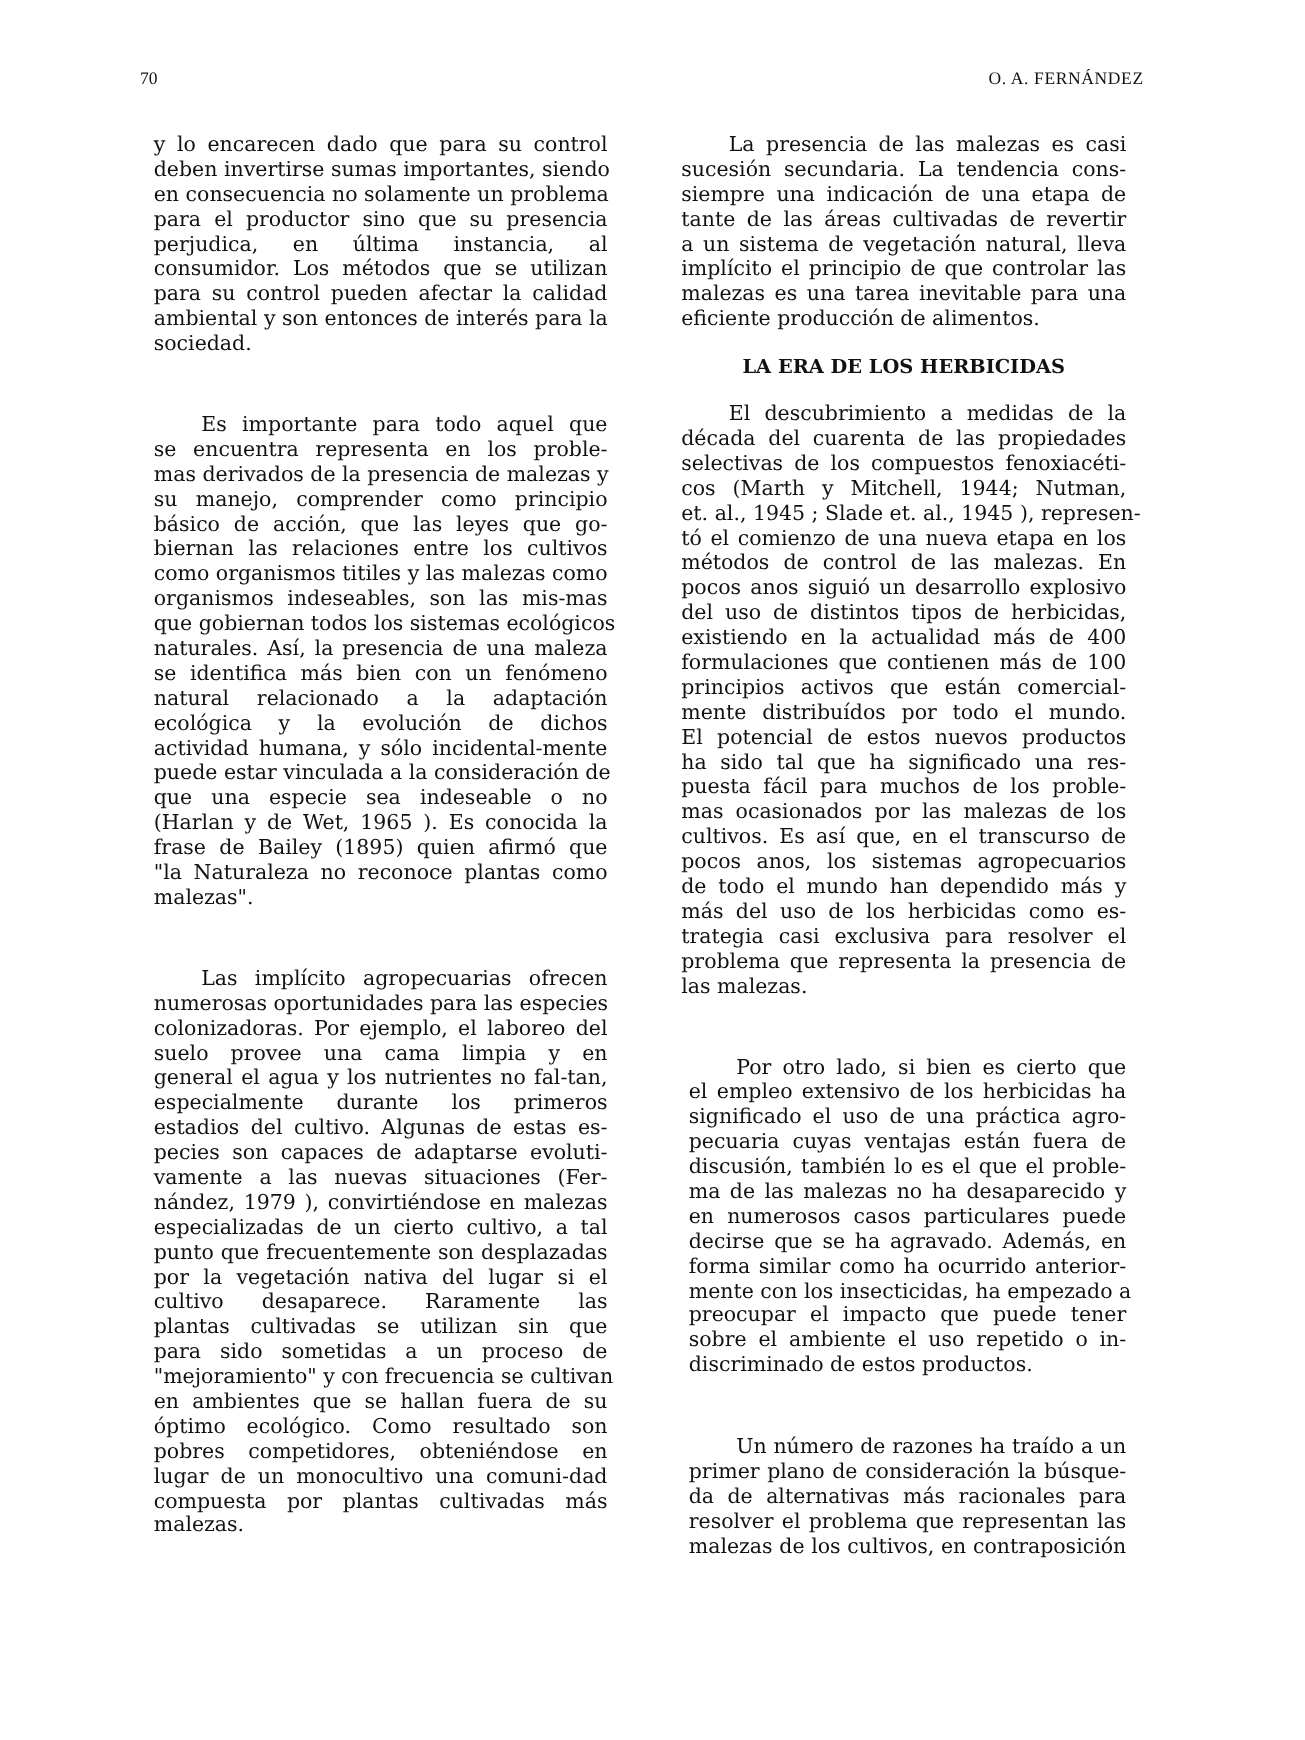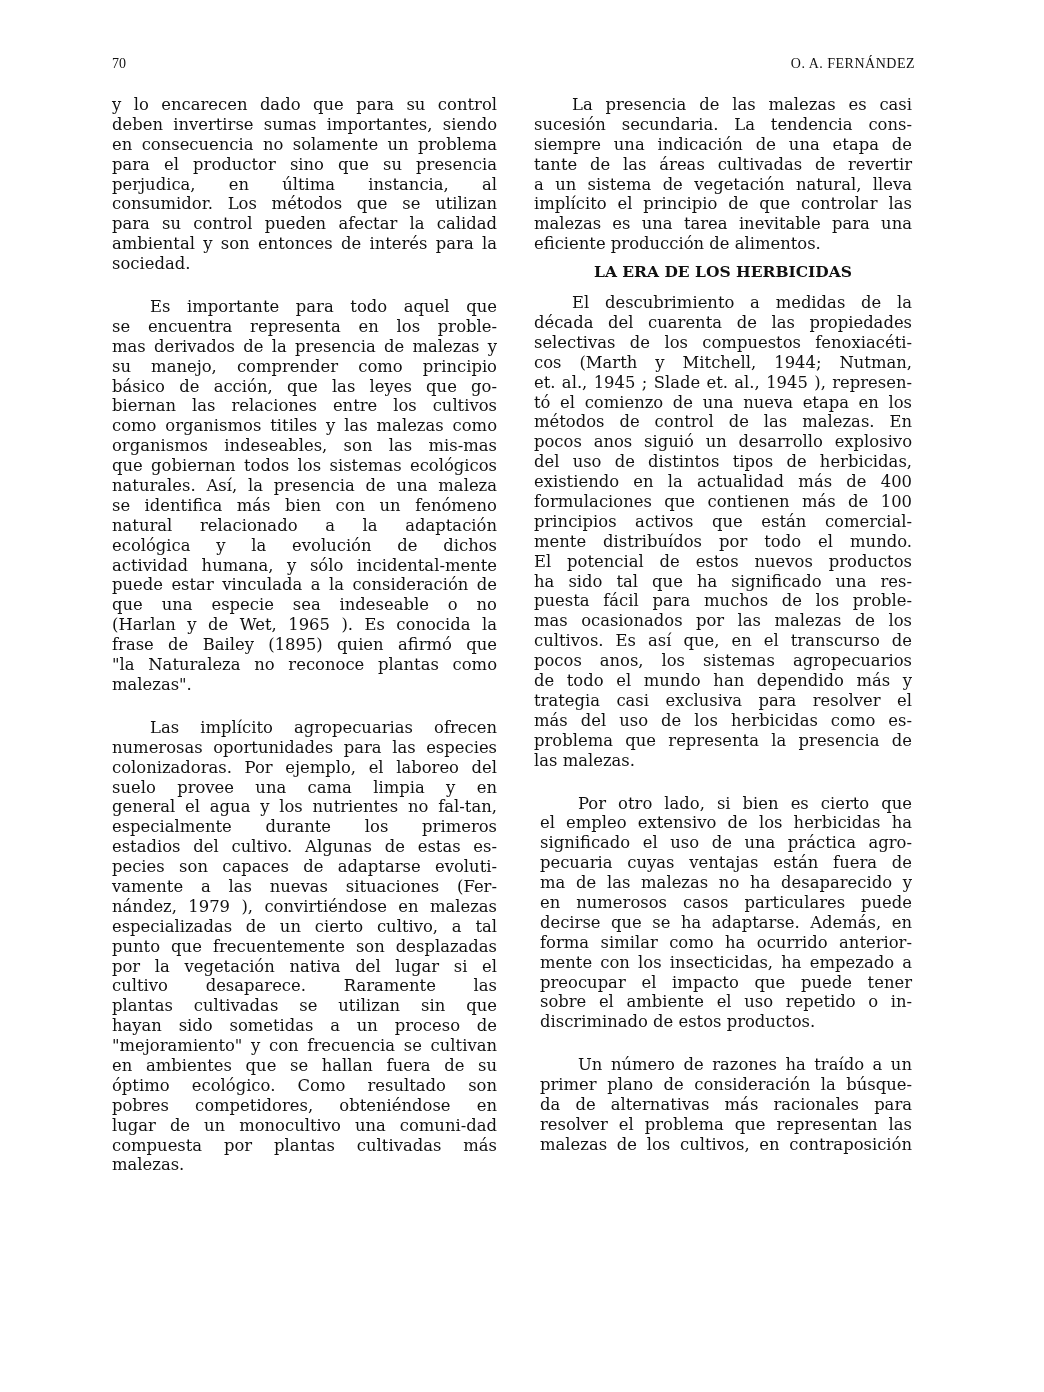--- a/index.html
+++ b/index.html
@@ -30,21 +30,21 @@
     letter-spacing: 0.5px;
     font-family: Liberation Serif, serif;
   }
   .column {
     position: absolute;
     top: 90px;
   }
   .col-left { left: 107px; width: 395px; }
   .col-right { left: 529px; width: 388px; }
   .para {
-    margin: 5px;
+    margin: 16px;
   }
   .line {
     display: block;
     height: 19.9px;
     line-height: 19.9px;
     font-size: 16.4px;
     white-space: nowrap;
     text-align: justify;
     text-align-last: justify;
     overflow: visible;
@@ -118,21 +118,21 @@
       <span class="line">especialmente durante los primeros</span>
       <span class="line">estadios del cultivo. Algunas de estas es-</span>
       <span class="line">pecies son capaces de adaptarse evoluti-</span>
       <span class="line">vamente a las nuevas situaciones (Fer-</span>
       <span class="line">nández, 1979 ), convirtiéndose en malezas</span>
       <span class="line">especializadas de un cierto cultivo, a tal</span>
       <span class="line">punto que frecuentemente son desplazadas</span>
       <span class="line">por la vegetación nativa del lugar si el</span>
       <span class="line">cultivo desaparece. Raramente las</span>
       <span class="line">plantas cultivadas se utilizan sin que</span>
-      <span class="line">hayan sido sometidas a un proceso de</span>
+      <span class="line">para sido sometidas a un proceso de</span>
       <span class="line">"mejoramiento" y con frecuencia se cultivan</span>
       <span class="line">en ambientes que se hallan fuera de su</span>
       <span class="line">óptimo ecológico. Como resultado son</span>
       <span class="line">pobres competidores, obteniéndose en</span>
       <span class="line">lugar de un monocultivo una comuni-dad</span>
       <span class="line">compuesta por plantas cultivadas más</span>
       <span class="line last">malezas.</span>
     </div>
   </div>
 
@@ -164,34 +164,35 @@
       <span class="line">formulaciones que contienen más de 100</span>
       <span class="line">principios activos que están comercial-</span>
       <span class="line">mente distribuídos por todo el mundo.</span>
       <span class="line">El potencial de estos nuevos productos</span>
       <span class="line">ha sido tal que ha significado una res-</span>
       <span class="line">puesta fácil para muchos de los proble-</span>
       <span class="line">mas ocasionados por las malezas de los</span>
       <span class="line">cultivos. Es así que, en el transcurso de</span>
       <span class="line">pocos anos, los sistemas agropecuarios</span>
       <span class="line">de todo el mundo han dependido más y</span>
+      <span class="line">más del uso de los herbicidas como es-</span>
       <span class="line">trategia casi exclusiva para resolver el</span>
-      <span class="line">más del uso de los herbicidas como es-</span>
       <span class="line">problema que representa la presencia de</span>
       <span class="line last">las malezas.</span>
     </div>
     <div class="para-gap"></div>
     <div class="para" style="padding-left:6px;">
       <span class="line indent">Por otro lado, si bien es cierto que</span>
       <span class="line">el empleo extensivo de los herbicidas ha</span>
       <span class="line">significado el uso de una práctica agro-</span>
       <span class="line">pecuaria cuyas ventajas están fuera de</span>
+      <span class="line">discusión, también lo es el que el proble-</span>
       <span class="line">ma de las malezas no ha desaparecido y</span>
       <span class="line">en numerosos casos particulares puede</span>
-      <span class="line">decirse que se ha adaptarse. Además, en</span>
+      <span class="line">decirse que se ha agravado. Además, en</span>
       <span class="line">forma similar como ha ocurrido anterior-</span>
       <span class="line">mente con los insecticidas, ha empezado a</span>
       <span class="line">preocupar el impacto que puede tener</span>
       <span class="line">sobre el ambiente el uso repetido o in-</span>
       <span class="line last">discriminado de estos productos.</span>
     </div>
     <div class="para-gap"></div>
     <div class="para" style="padding-left:6px;">
       <span class="line indent">Un número de razones ha traído a un</span>
       <span class="line">primer plano de consideración la búsque-</span>

